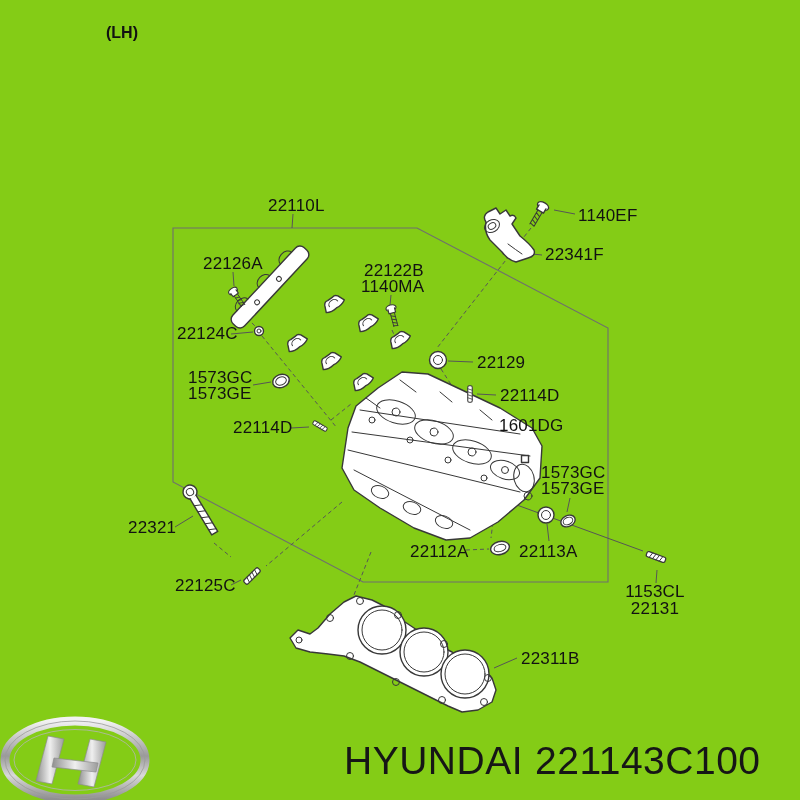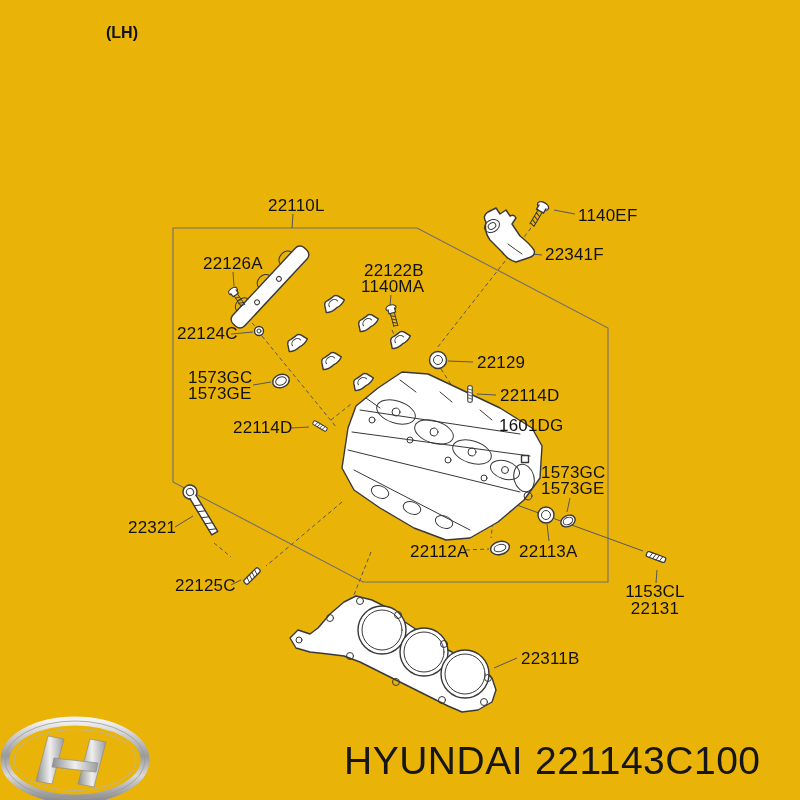--- a/index.html
+++ b/index.html
@@ -1,16 +1,16 @@
 <!DOCTYPE html>
 <html><head>
 <meta charset="utf-8">
 <style>
   html,body{margin:0;padding:0;background:#ffffff;}
-  .stage{position:relative;width:800px;height:800px;background:#eab308;overflow:hidden;}
+  .stage{position:relative;width:800px;height:800px;background:#84cc16;overflow:hidden;}
   svg{position:absolute;left:0;top:0;}
   svg text{font-family:"Liberation Sans", sans-serif;fill:#121212;}
   .lbl{font-size:17px;letter-spacing:0.2px;}
   .lh{font-size:16px;font-weight:bold;}
   .footer-text{font-size:39px;letter-spacing:0.5px;fill:#161616;}
   .part{stroke:#383838;stroke-width:1.4;fill:#ffffff;stroke-linejoin:round;stroke-linecap:round;}
   .thin{stroke:#383838;stroke-width:1;fill:none;stroke-linecap:round;}
   .box{stroke:#6f6f6f;stroke-width:1.1;fill:none;}
   .leader{stroke:#565656;stroke-width:1;fill:none;}
   .dash{stroke:#565656;stroke-width:1;fill:none;stroke-dasharray:4 3;}

